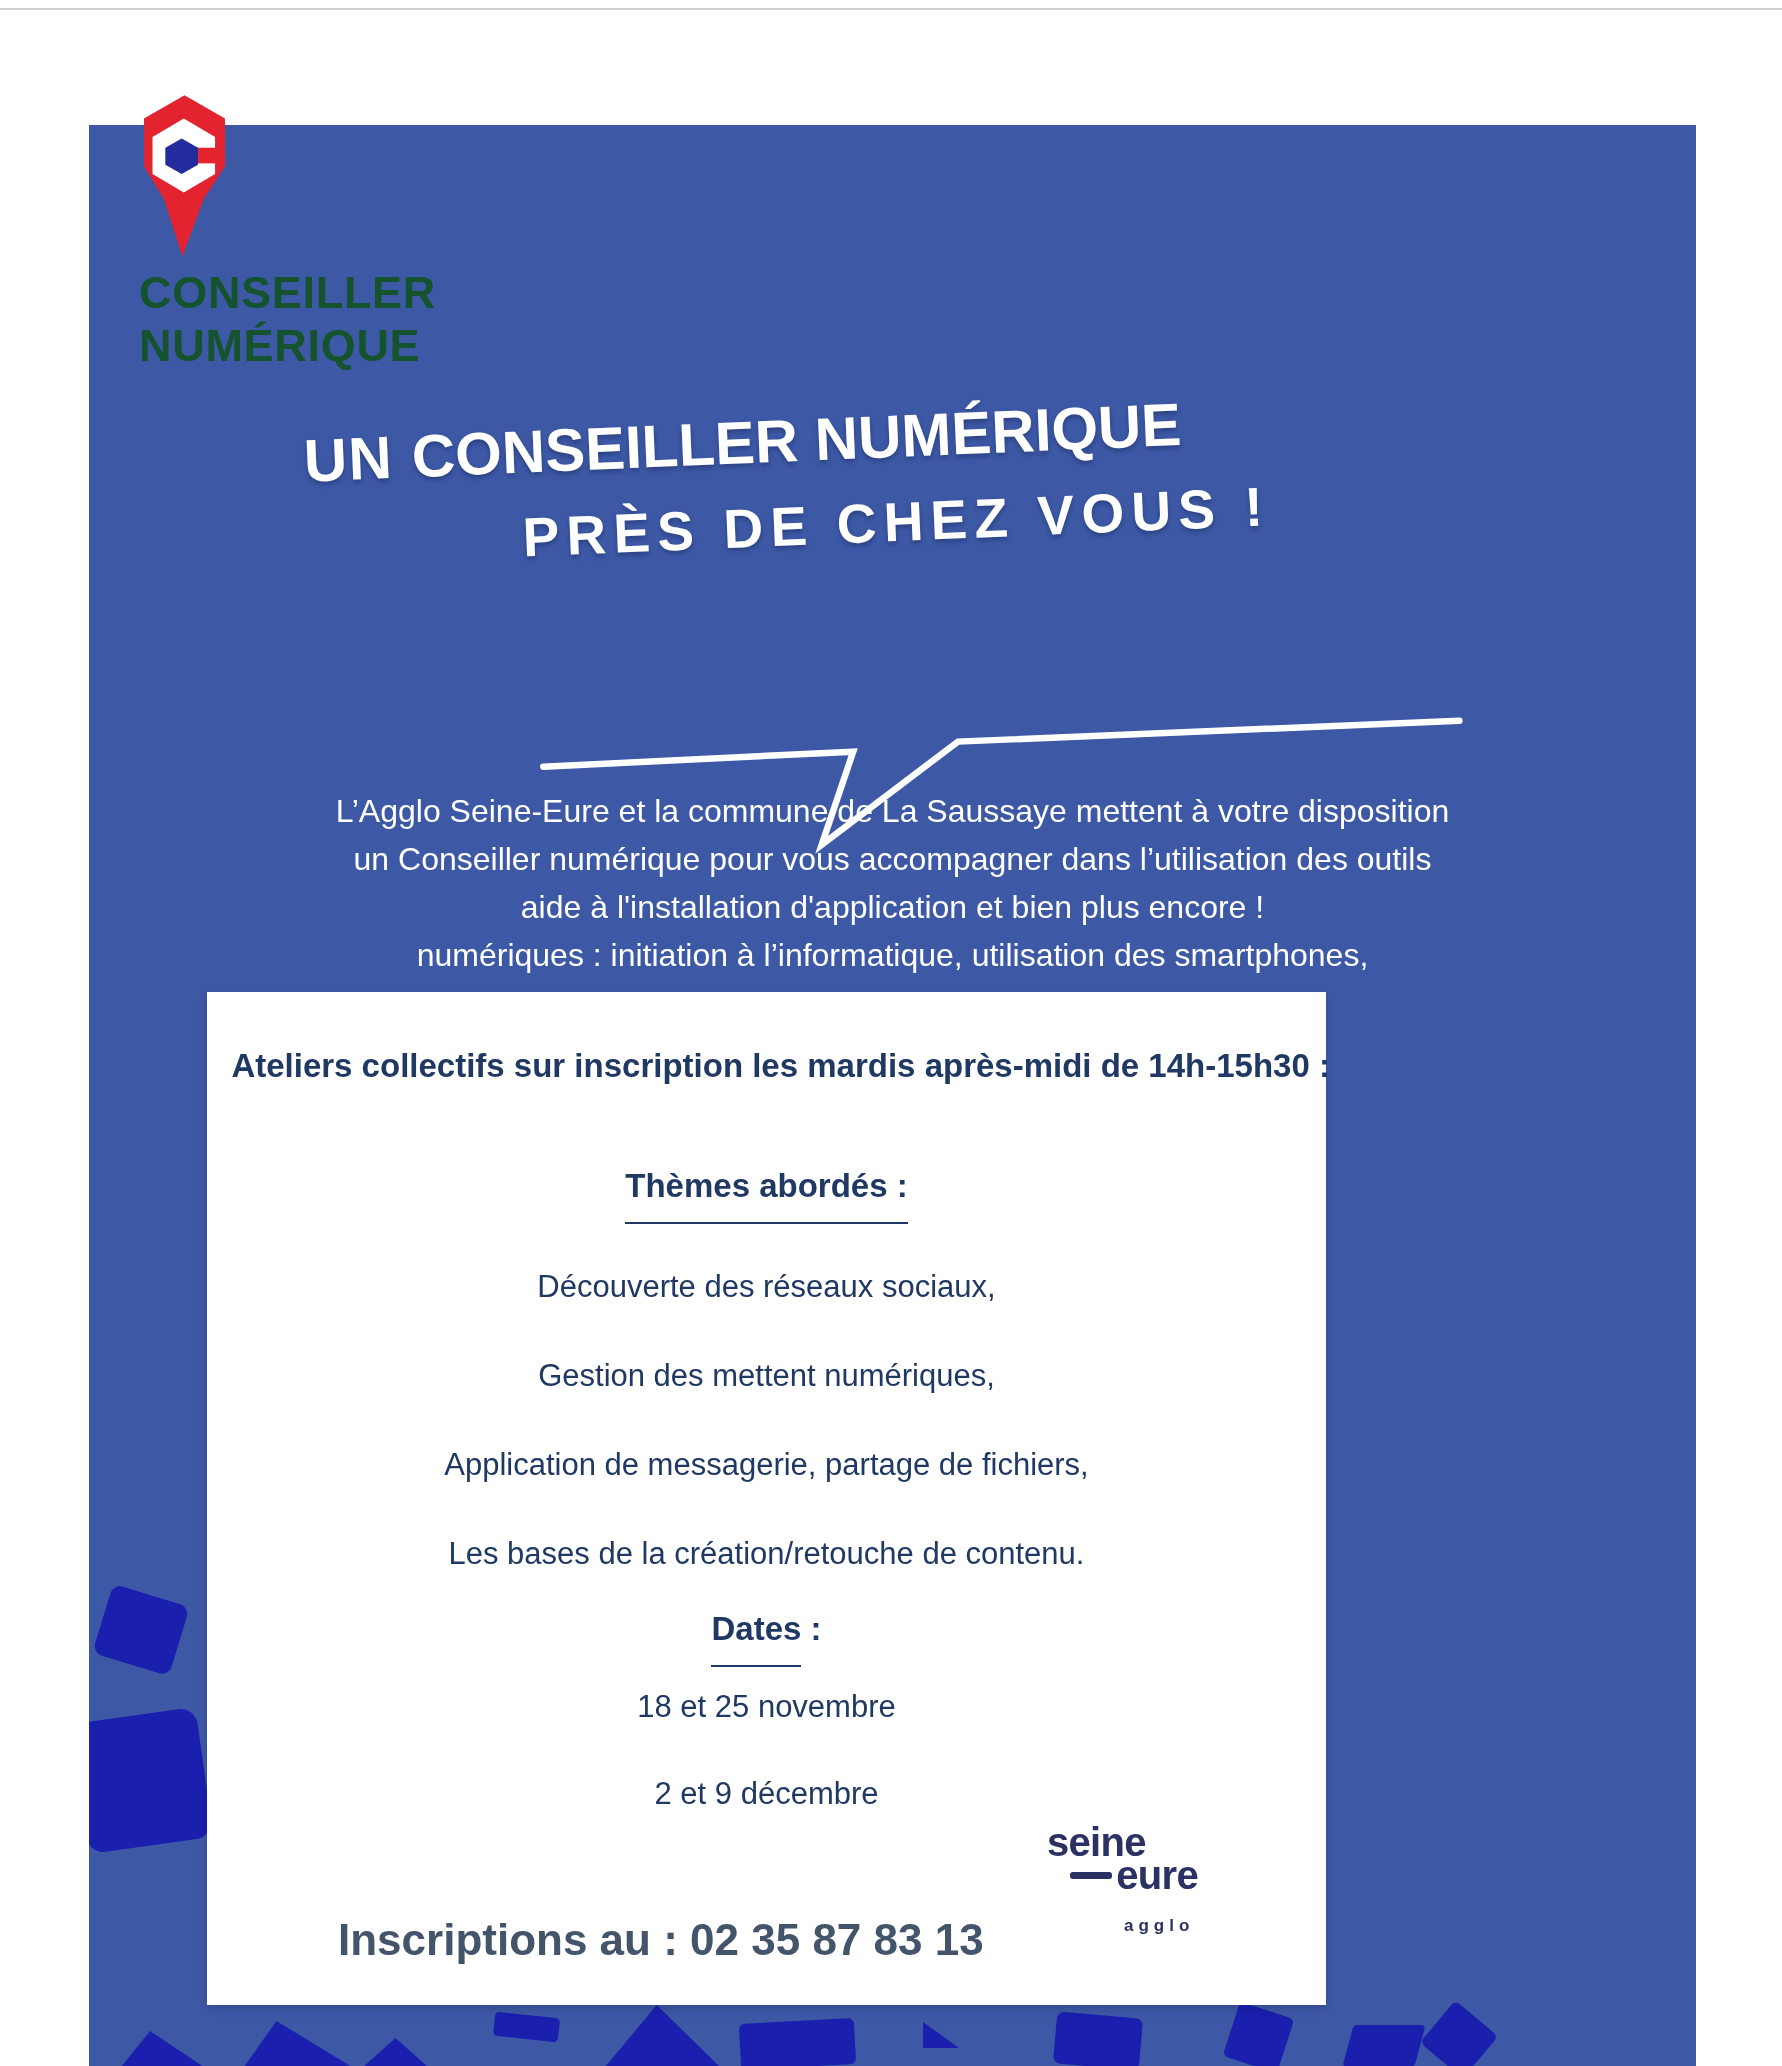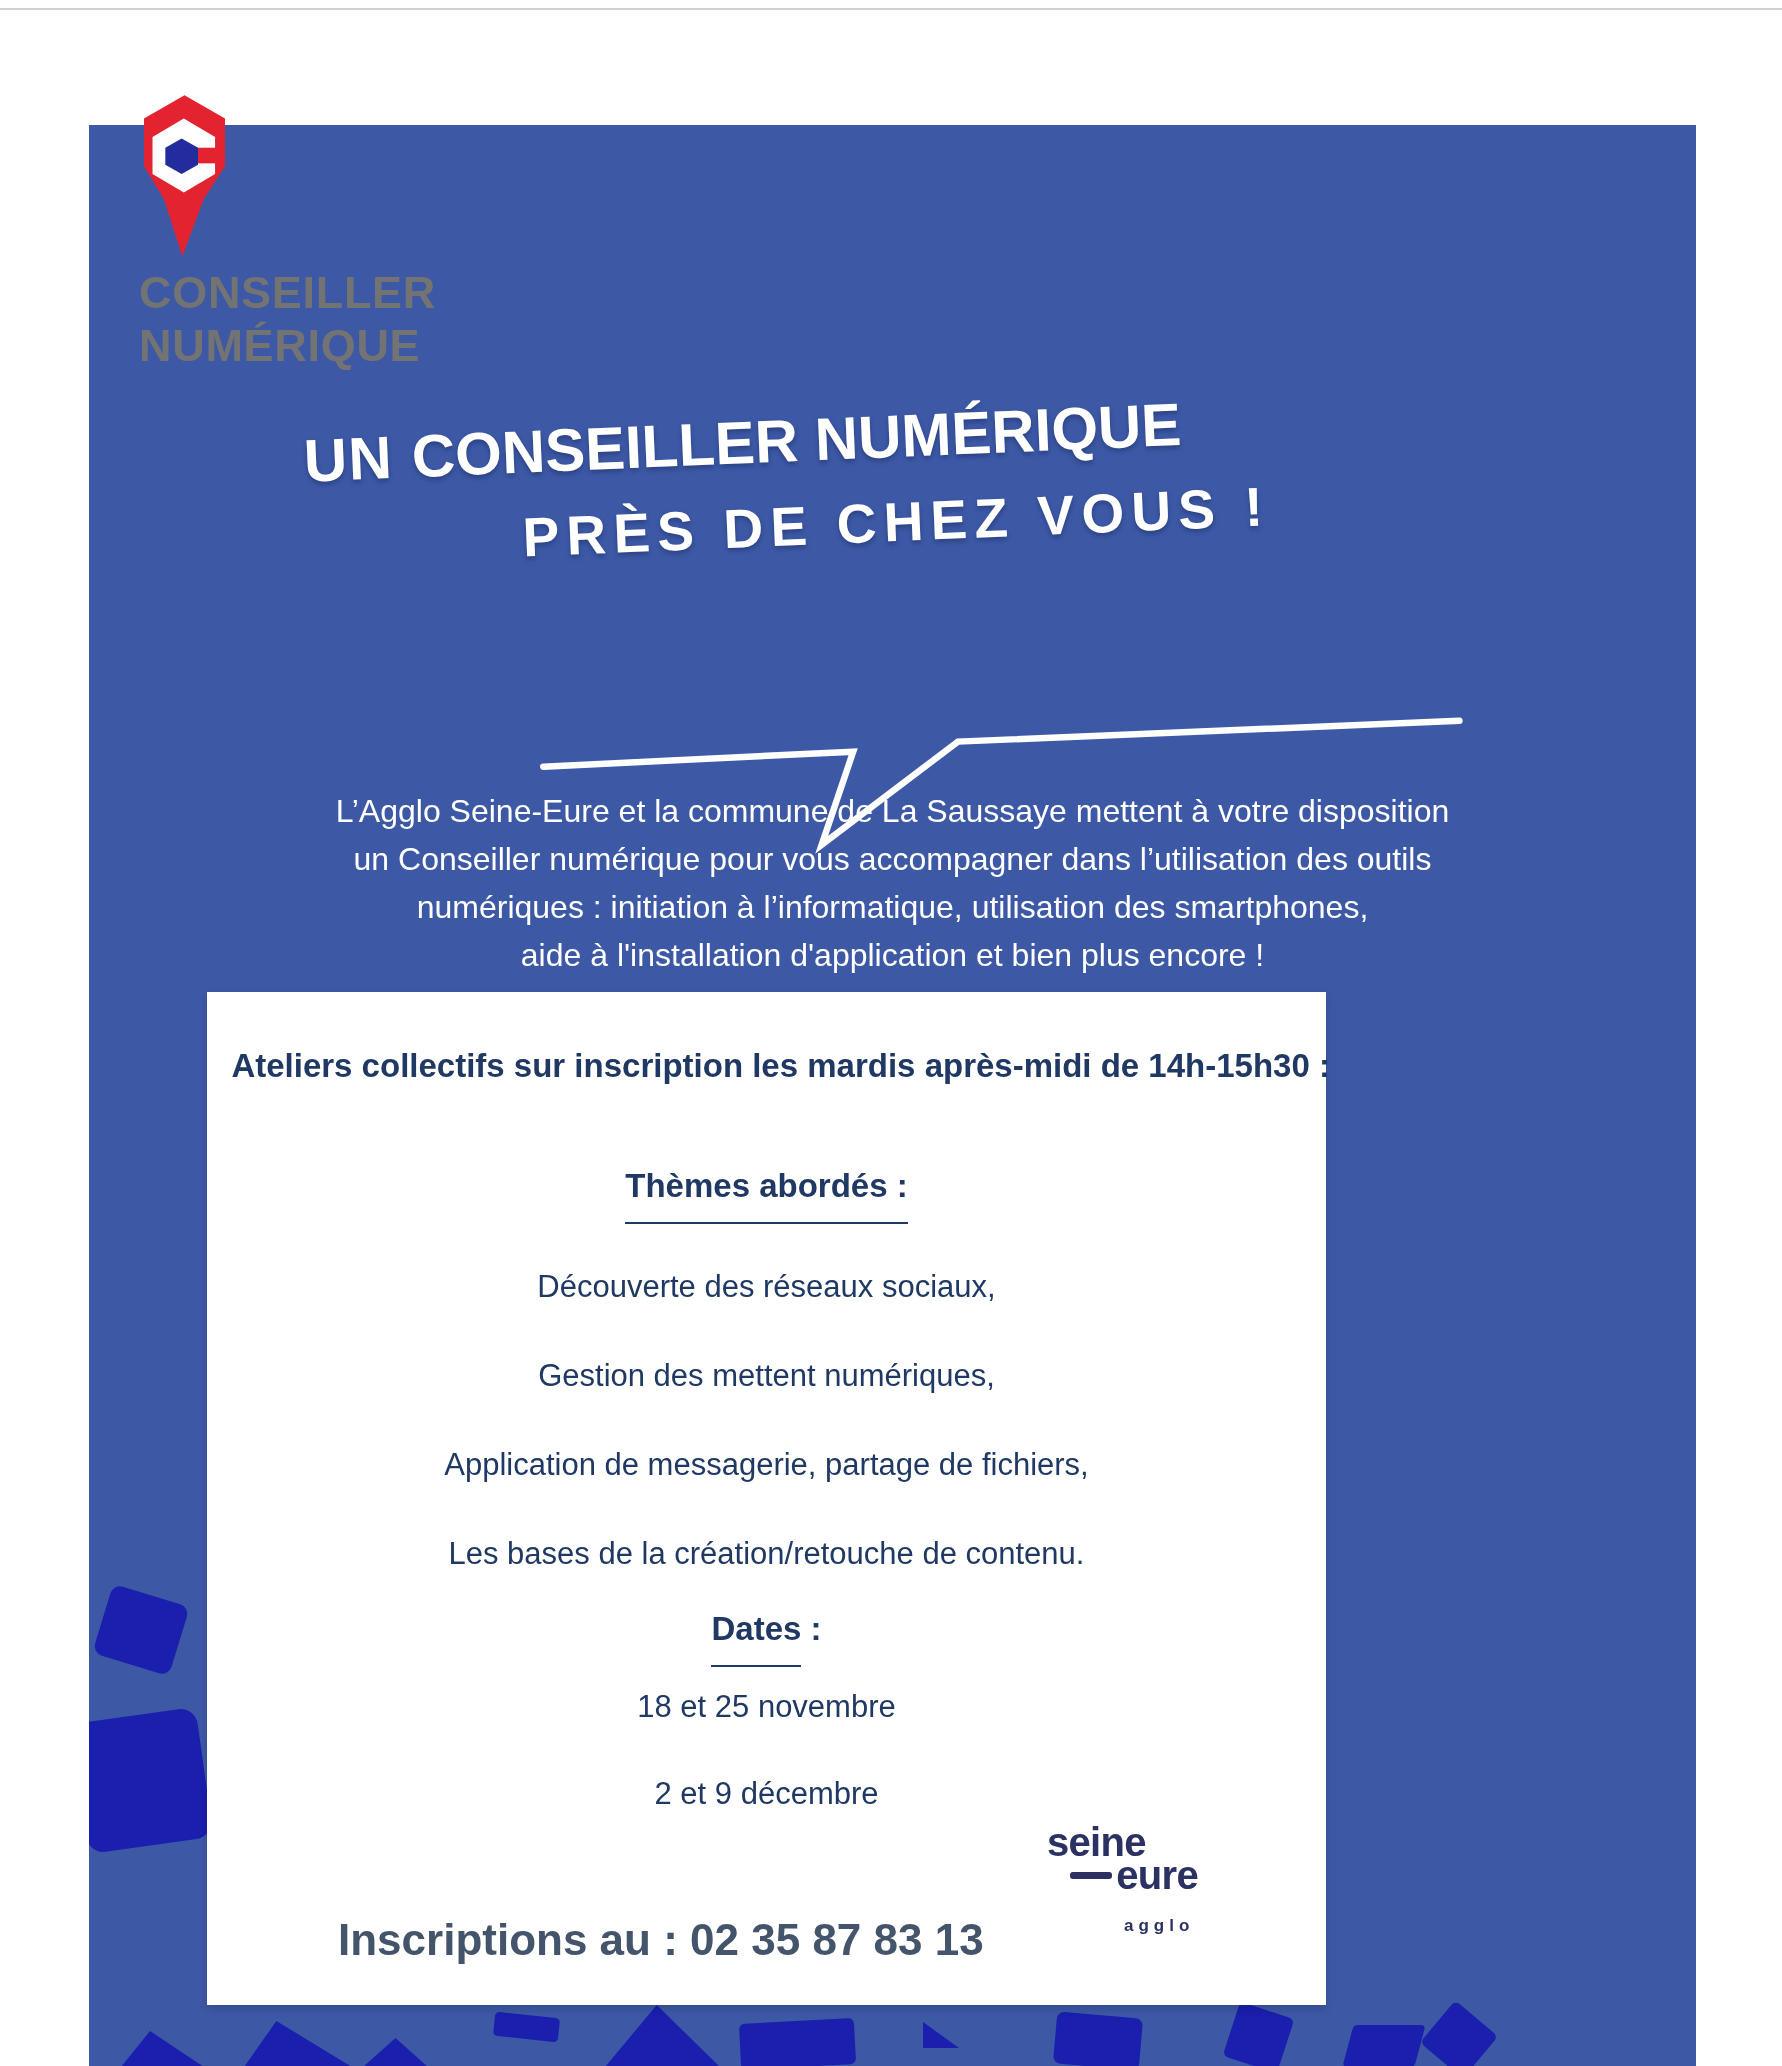--- a/index.html
+++ b/index.html
@@ -34,21 +34,21 @@
   .b5{left:516px;top:1880px;width:115px;height:62px;clip-path:polygon(45% 0,100% 100%,0 100%);}
   .b6{left:651px;top:1896px;width:115px;height:46px;transform:rotate(-3deg);border-radius:5.7px;}
   .b7{left:834px;top:1897px;width:36px;height:26px;clip-path:polygon(0 0,100% 100%,0 100%);}
   .b8{left:966px;top:1890px;width:86px;height:52px;transform:rotate(5deg);border-radius:7.2px;}
   .b9{left:1141px;top:1884px;width:57px;height:57px;transform:rotate(18deg);border-radius:5.7px;}
   .b10{left:1259px;top:1900px;width:72px;height:42px;transform:skewX(-15deg);border-radius:4.3px;}
   .b11{left:1342px;top:1887px;width:56px;height:55px;transform:rotate(40deg);border-radius:5.7px;}
 
   
   .pin-svg{position:absolute;left:134px;top:93px;width:101px;height:167px;z-index:5;}
-  .wordmark{position:absolute;left:139px;top:266px;color:#737373;font-weight:bold;
+  .wordmark{position:absolute;left:139px;top:266px;color:#14532d;font-weight:bold;
             font-size:45px;line-height:53px;letter-spacing:0.7px;z-index:5;}
 
   
   .headline{position:absolute;left:216px;top:277px;width:1179px;
             transform:rotate(-2.4deg);transform-origin:50% 50%;
             color:#fff;text-align:left;z-index:4;
             text-shadow:0 2.9px 5px rgba(10,20,60,.35);}
   .headline .l1{font-size:60px;white-space:nowrap;}
   .headline .l1 .un{font-weight:600;margin-right:18.7px;letter-spacing:1.4px;}
   .headline .l1 .strong{font-weight:800;letter-spacing:0px;}
@@ -116,22 +116,22 @@
       <div class="l2">PRÈS DE CHEZ VOUS !</div>
     </div>
 
     <svg class="speech-svg" viewBox="604 800 1330 230">
       <polyline points="631,893 1063,872 1019,1002 1209,858 1908,829" fill="none" stroke="#ffffff" stroke-width="9" stroke-linejoin="miter" stroke-linecap="round"></polyline>
     </svg>
 
     <div class="intro">
       <div>L’Agglo Seine-Eure et la commune de La Saussaye mettent à votre disposition</div>
       <div>un Conseiller numérique pour vous accompagner dans l’utilisation des outils</div>
+      <div>aide à l'installation d'application et bien plus encore !</div>
       <div>numériques : initiation à l’informatique, utilisation des smartphones,</div>
-      <div>aide à l'installation d'application et bien plus encore !</div>
     </div>
   </div>
 
   <svg class="pin-svg" viewBox="0 0 140 235">
     <path d="M70 3 L127 36 L127 103 L97 149 L67 230 L41 149 L13 103 L13 36 Z" fill="var(--pin-red)"></path>
     <polygon points="69,36 113,62 113,114 69,140 25,114 25,62" fill="#ffffff"></polygon>
     <rect x="84" y="77" width="32" height="22" fill="var(--pin-red)"></rect>
     <polygon points="66,64 89,77 89,101 66,114 43,101 43,77" fill="var(--pin-center-blue)"></polygon>
   </svg>
 

